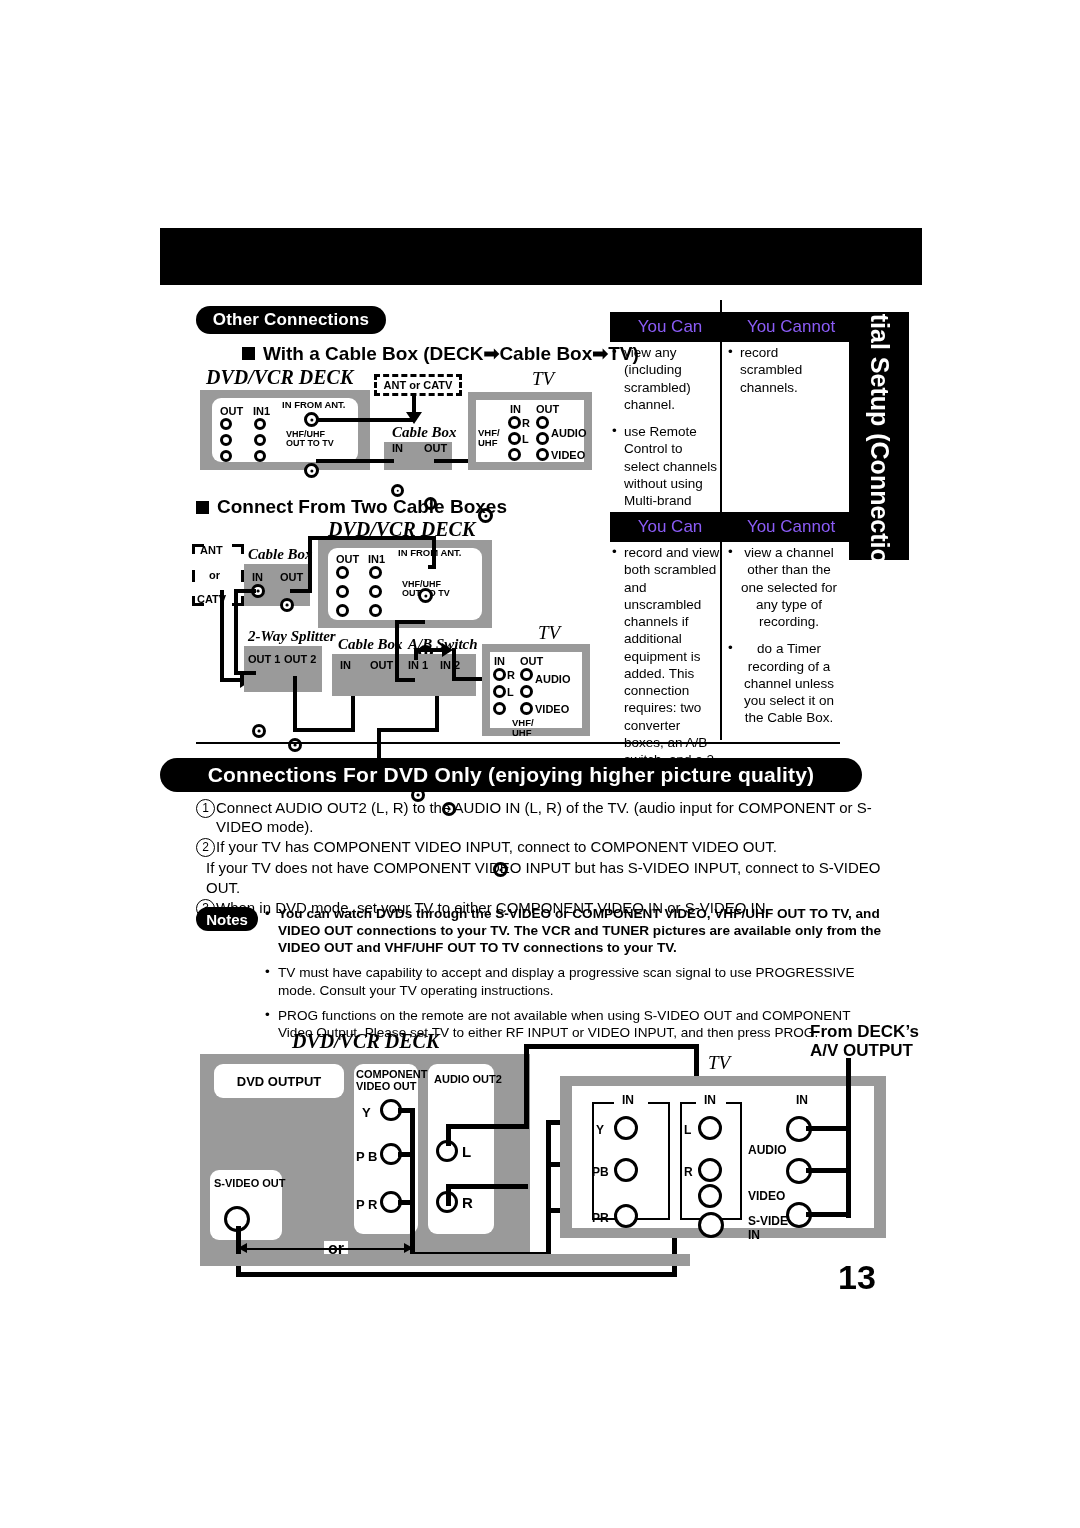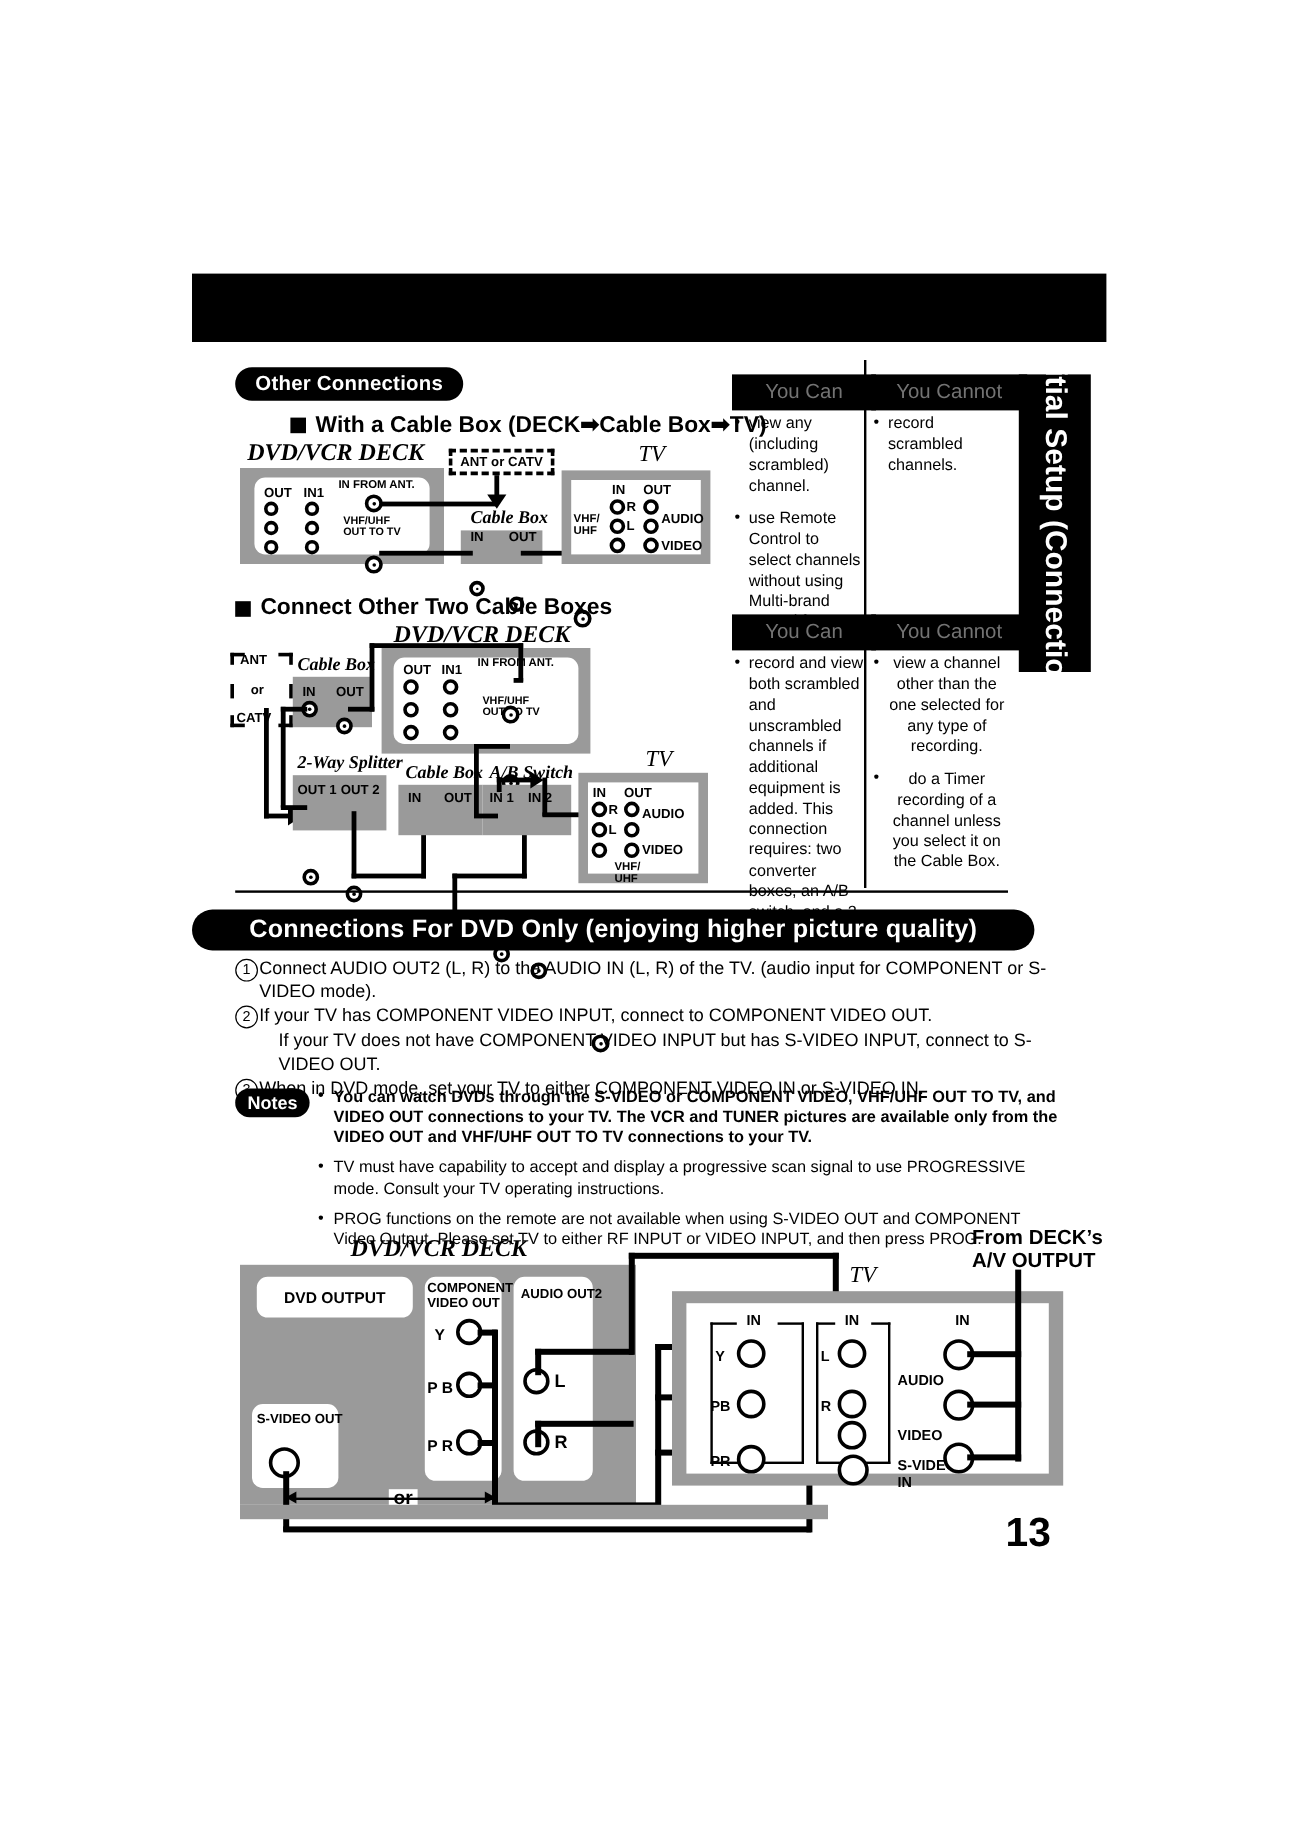--- a/index.html
+++ b/index.html
@@ -11,21 +11,21 @@
 
   
   .abs{position:absolute;}
   .black-bar{background:#000;}
   .pill{
     background:#000;color:#fff;border-radius:14px;
     display:flex;align-items:center;justify-content:center;
     font-weight:bold;letter-spacing:.2px;
   }
   .rect-tag{
-    background:#000;color:#737373;display:flex;align-items:center;
+    background:#000;color:#8b5cf6;display:flex;align-items:center;
     justify-content:center;font-weight:normal;
   }
   .serif-it{font-family:"Liberation Serif",serif;font-style:italic;font-weight:bold;}
   .serif-it-light{font-family:"Liberation Serif",serif;font-style:italic;font-weight:bold;}
   .deckbody{background:#9a9a9a;}
   .panel{background:#fff;border-radius:9px;}
   .panel-sq{background:#fff;}
   .jack-f{border:3px solid #000;border-radius:50%;background:#fff;box-sizing:border-box;position:relative;}
   .jack-f::after{
     content:"";position:absolute;left:50%;top:50%;width:36%;height:36%;
@@ -72,21 +72,21 @@
 
   
   #steps{left:196px;top:798px;width:690px;font-size:15px;line-height:1.28;}
   .step{display:flex;align-items:flex-start;margin-bottom:1px;}
   .circnum{
     flex:0 0 auto;width:17px;height:17px;border:1.6px solid #000;border-radius:50%;
     font-size:12px;display:flex;align-items:center;justify-content:center;
     margin-right:1px;margin-top:1px;
   }
   .step-txt{flex:1;}
-  .step-sub{margin-left:36px;}
+  .step-sub{margin-left:10px;}
 
   
   #notes{left:196px;top:905px;width:690px;}
   #notes-badge{
     width:62px;height:24px;border-radius:12px;background:#000;color:#fff;
     font-size:15px;font-weight:bold;display:flex;align-items:center;justify-content:center;
     position:absolute;left:0;top:2px;
   }
   .note-list{margin-left:68px;font-size:13.6px;line-height:1.26;}
   .note-item{position:relative;padding-left:14px;margin-bottom:8px;}
@@ -172,21 +172,21 @@
 
     <div class="abs oc" style="left:312px;top:82px;width:13px;height:13px;"></div>
     <div class="abs oc" style="left:340px;top:82px;width:13px;height:13px;"></div>
     <div class="abs lbl" style="left:355px;top:84px;font-size:11px;">VIDEO</div>
 
     <div class="abs jack-f" style="left:282px;top:86px;width:15px;height:15px;"></div>
   </div>
 
   <div class="abs subhead" style="left:196px;top:496px;">
     <span class="sqbullet"></span>
-    <span>Connect Other Two Cable Boxes</span>
+    <span>Connect From Two Cable Boxes</span>
   </div>
 
   <div class="diag" style="left:190px;top:518px;width:400px;height:230px;">
 
     <div class="abs serif-it" style="left:138px;top:0px;font-size:20px;">DVD/VCR DECK</div>
 
     <div class="abs" style="left:2px;top:26px;width:52px;height:62px;">
       <div class="abs" style="left:0;top:0;width:12px;height:3px;background:#000;"></div>
       <div class="abs" style="left:0;top:0;width:3px;height:10px;background:#000;"></div>
       <div class="abs" style="right:0;top:0;width:12px;height:3px;background:#000;"></div>

